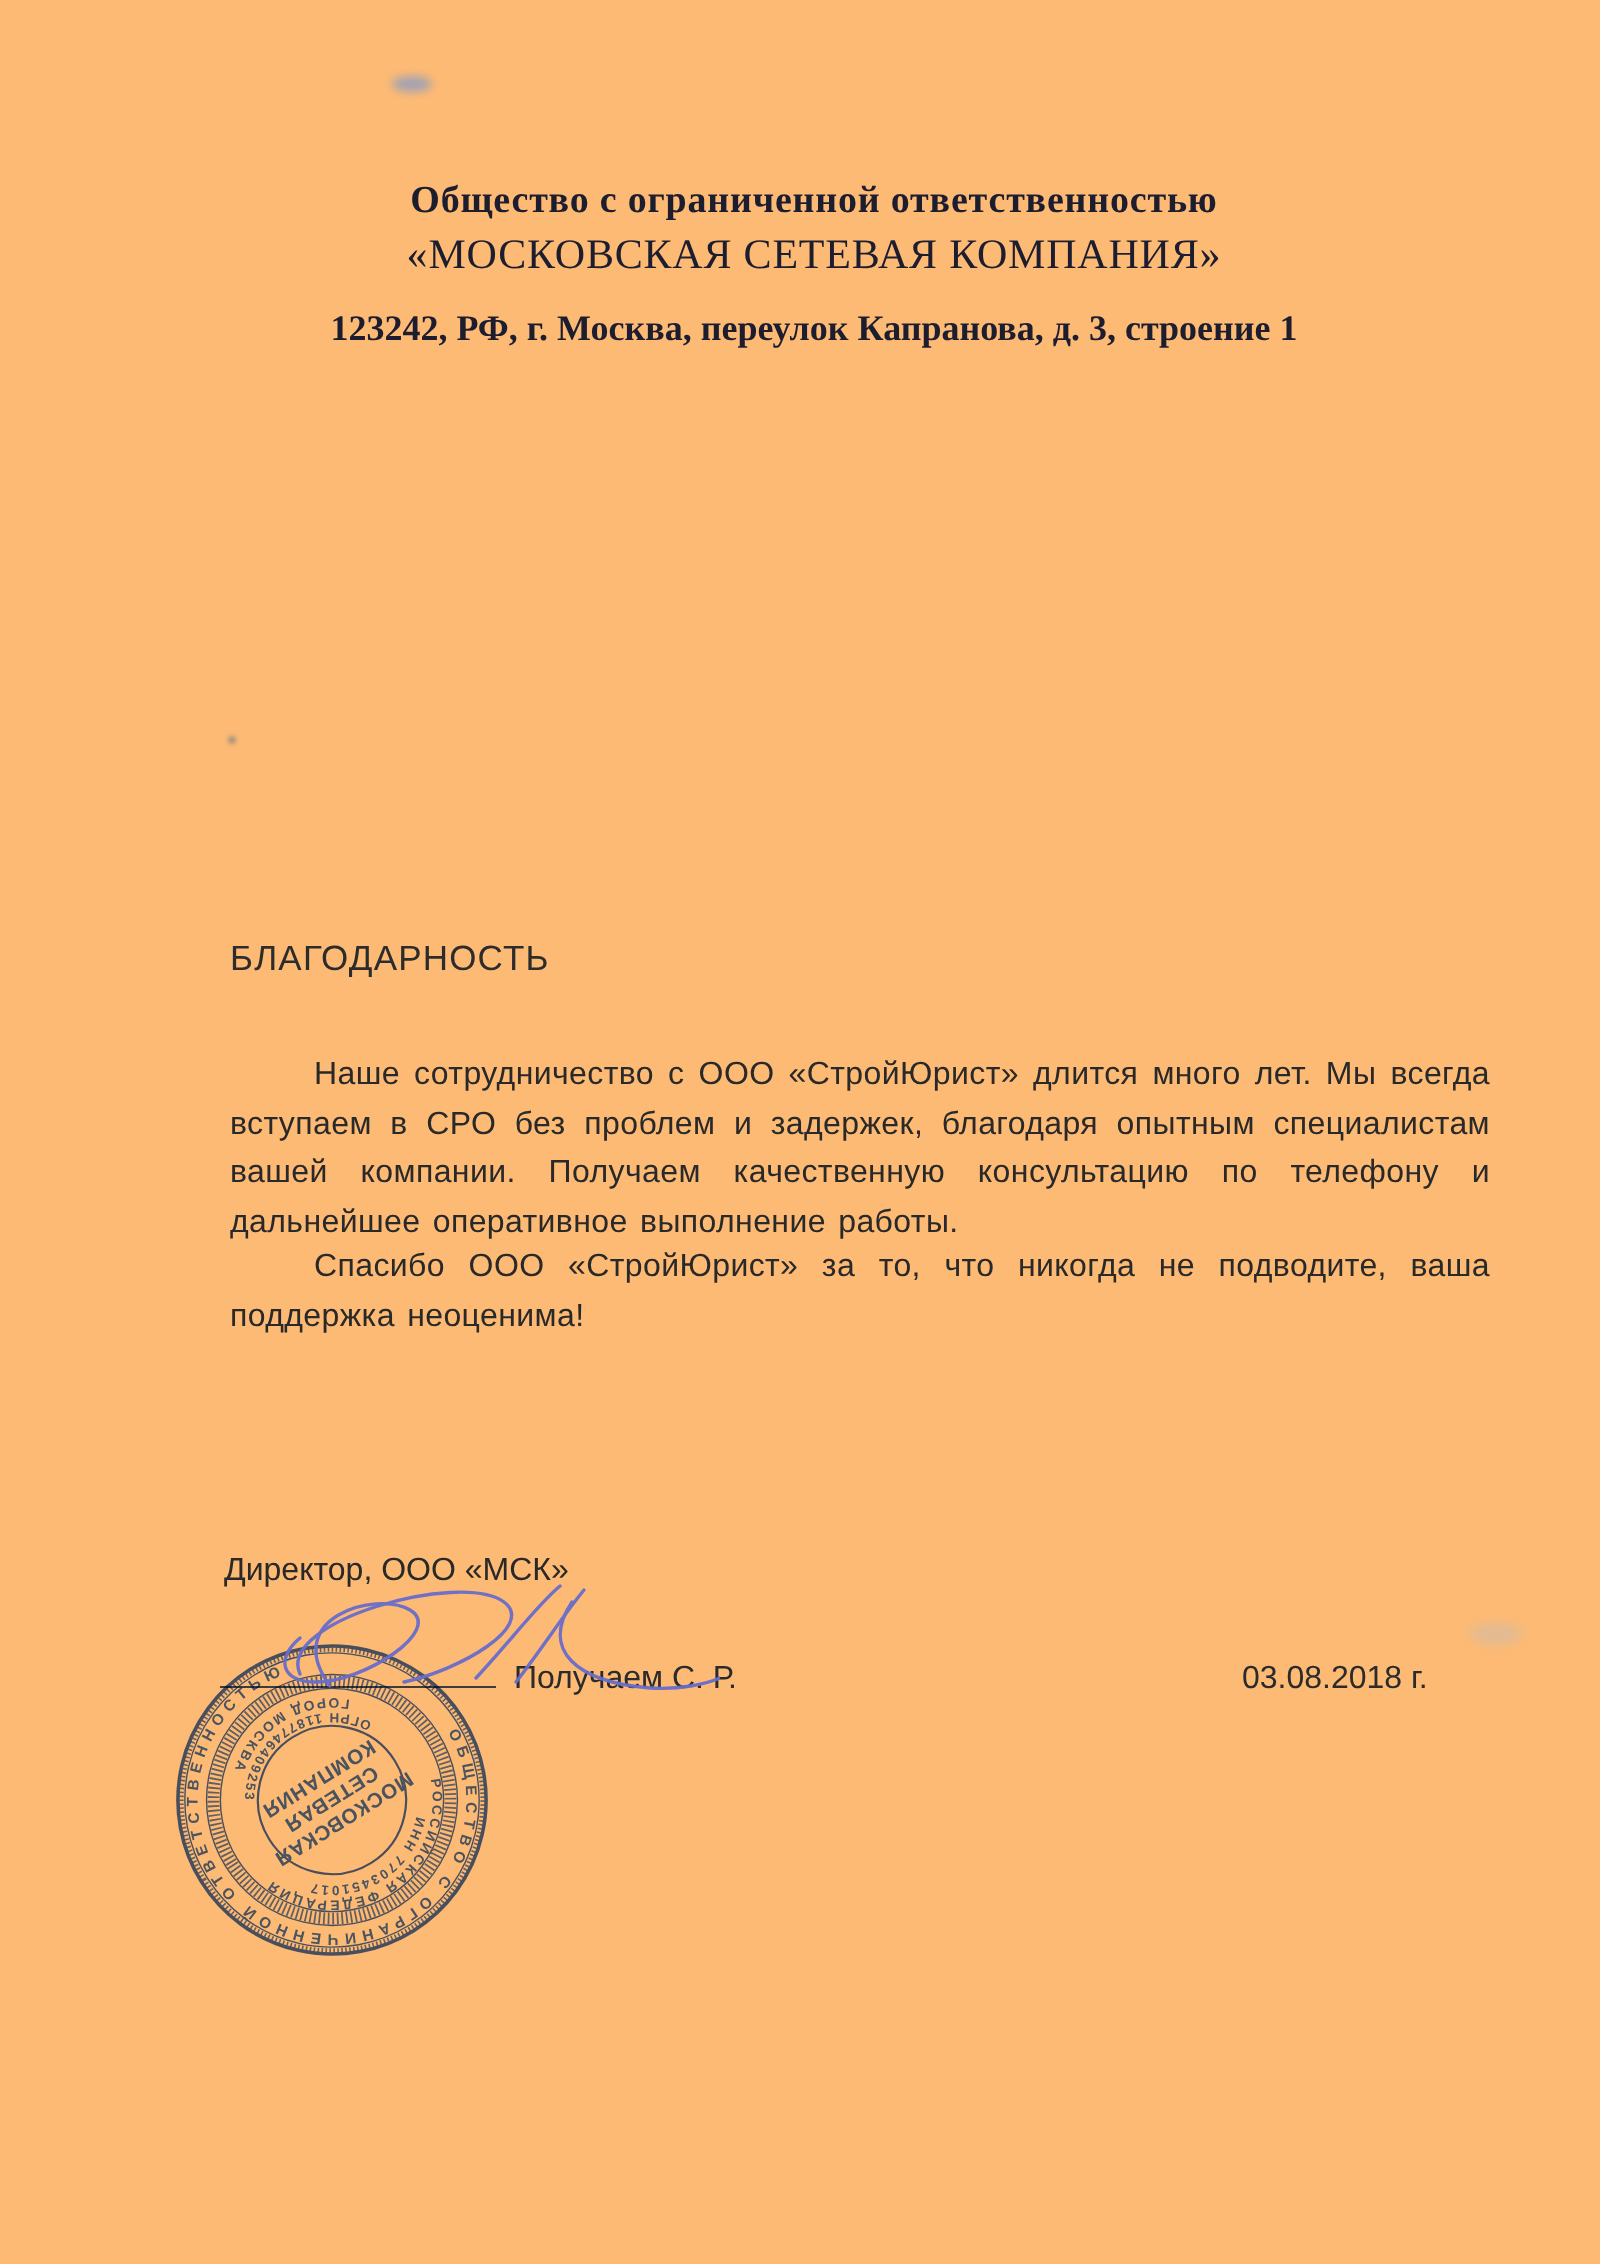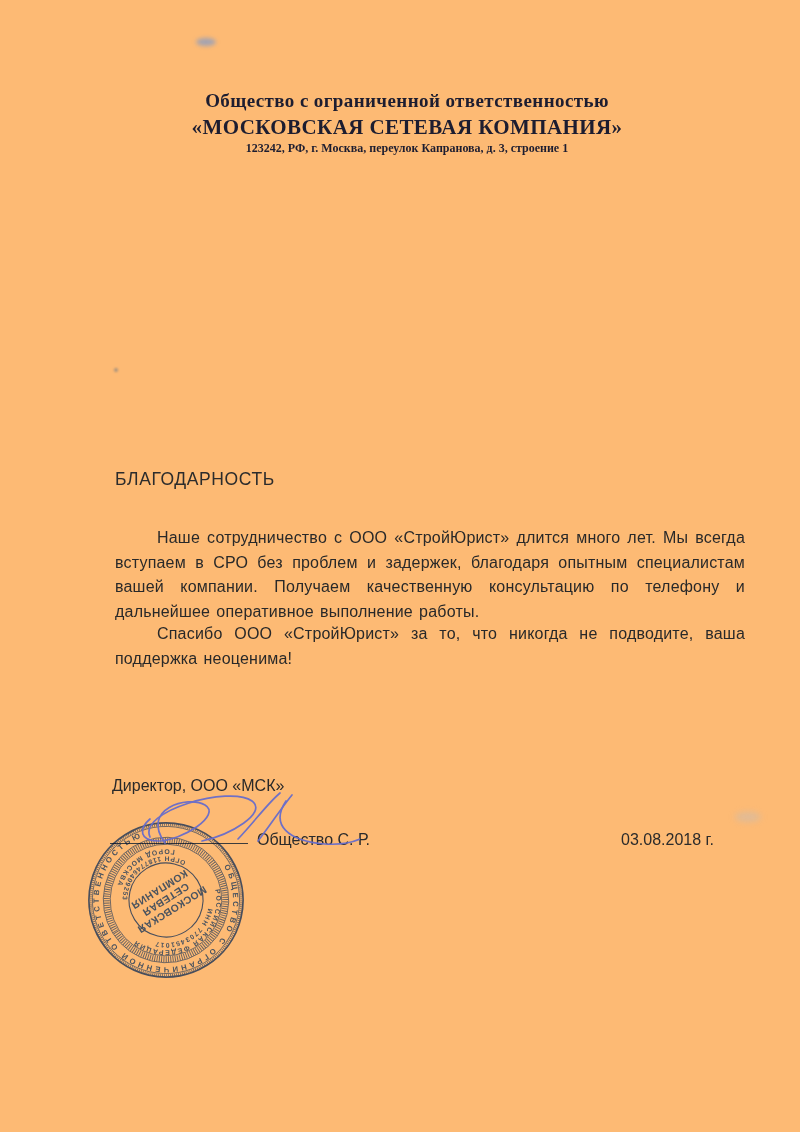--- a/index.html
+++ b/index.html
@@ -13,22 +13,22 @@
   }
   
   .letterhead{
     position:absolute;top:90px;left:0;width:100%;
     padding-left:14px;box-sizing:border-box;
     text-align:center;
     font-family:"Liberation Serif","DejaVu Serif",serif;
     color:#1d1d30;
   }
   .org-type{font-size:19px;font-weight:bold;letter-spacing:.4px;}
-  .org-name{font-size:21px;font-weight:bold;margin-top:3px;letter-spacing:.4px;}
-  .addr{font-size:12px;font-weight:bold;line-height:16.5px;}
+  .org-name{font-size:21px;font-weight:normal;margin-top:3px;letter-spacing:.4px;}
+  .addr{margin-top:16px;font-size:18px;font-weight:bold;line-height:16.5px;}
   
   .title{
     position:absolute;top:469px;left:115px;width:630px;
     text-align:left;font-size:17.5px;letter-spacing:.6px;color:#2c2c2c;
   }
   .para{
     position:absolute;left:115px;width:630px;
     font-size:16px;line-height:24.5px;
     letter-spacing:.2px;word-spacing:1.5px;
     text-align:justify;text-indent:42px;color:#292929;
@@ -88,21 +88,21 @@
   </div>
 
   <div class="title">БЛАГОДАРНОСТЬ</div>
 
   <div class="para para1">Наше сотрудничество с ООО «СтройЮрист» длится много лет. Мы всегда вступаем в СРО без проблем и задержек, благодаря опытным специалистам вашей компании. Получаем качественную консультацию по телефону и дальнейшее оперативное выполнение работы.</div>
   <div class="para para2">Спасибо ООО «СтройЮрист» за то, что никогда не подводите, ваша поддержка неоценима!</div>
 
   <div class="director">Директор, ООО «МСК»</div>
 
   <div class="sig-line"></div>
-  <div class="sig-name">Общество С. Р.</div>
+  <div class="sig-name">Получаем С. Р.</div>
   <div class="sig-date">03.08.2018 г.</div>
 
   <svg class="stamp" viewBox="-80 -80 160 160" xmlns="http://www.w3.org/2000/svg">
     <defs>
       <path id="ringOuterPath" d="M -68 0 A 68 68 0 1 1 68 0 A 68 68 0 1 1 -68 0" fill="none"></path>
       <path id="midTopPath" d="M -51 0 A 51 51 0 0 1 51 0" fill="none"></path>
       <path id="midBottomPath" d="M -51.5 0 A 51.5 51.5 0 0 0 51.5 0" fill="none"></path>
       <path id="innTopPath" d="M -43.5 0 A 43.5 43.5 0 0 1 43.5 0" fill="none"></path>
       <path id="innBottomPath" d="M -44 0 A 44 44 0 0 0 44 0" fill="none"></path>
     </defs>

